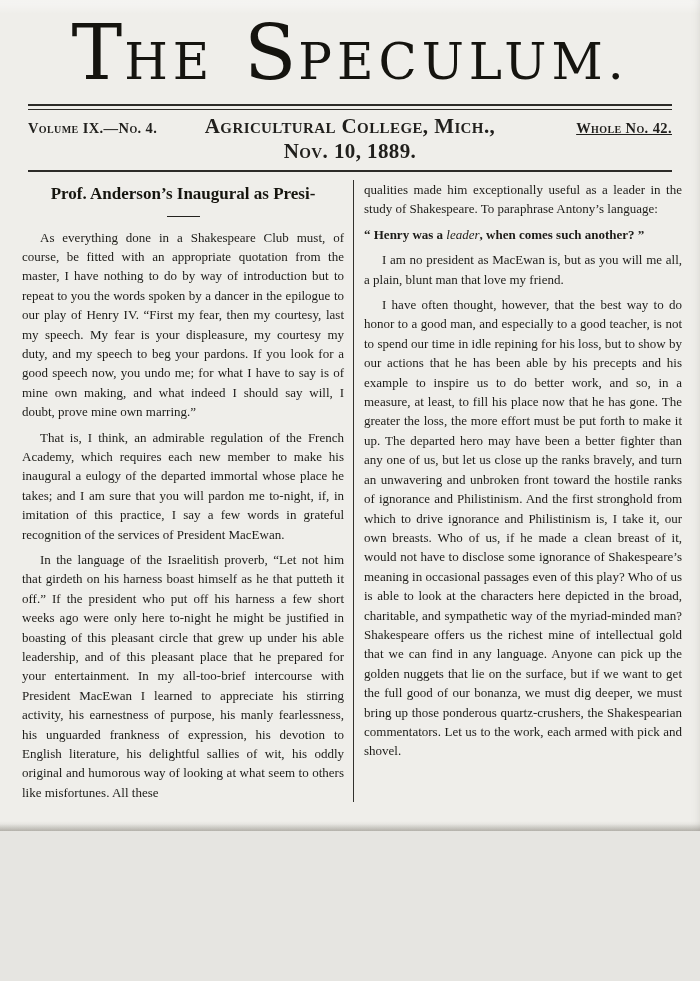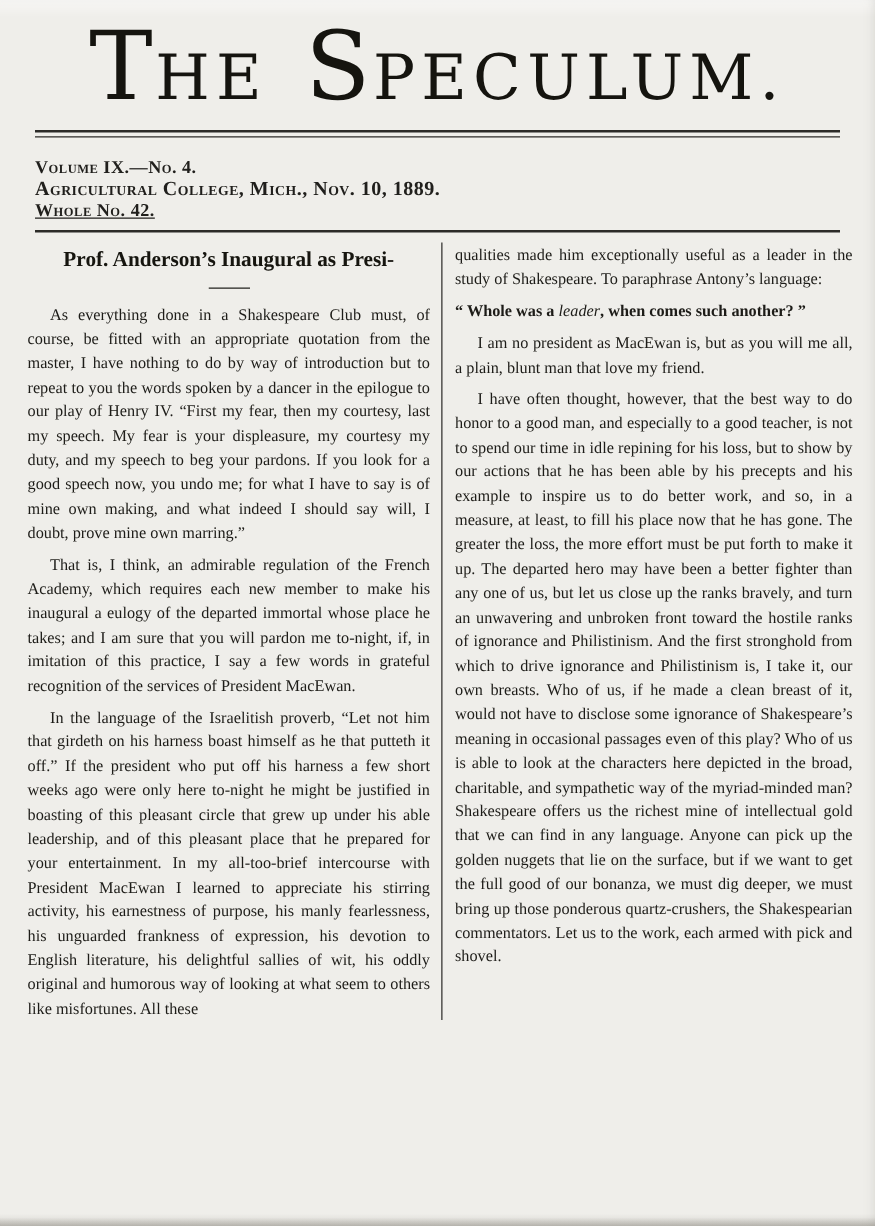--- a/index.html
+++ b/index.html
@@ -2,46 +2,46 @@
 <html><head>
 <meta charset="utf-8">
 <style>
   html,body { margin:0; padding:0; }
   body {
     width:700px; height:981px; overflow:hidden;
     background:#e6e5e1;
     font-family:"Liberation Serif", serif;
   }
   .page {
-    position:relative; width:700px; height:981px;
+    position:relative; width:700px; height:831px;
     background:#efeeea;
     background-image:
       linear-gradient(180deg, rgba(255,255,255,.5) 0, rgba(255,255,255,0) 14px),
       linear-gradient(0deg, rgba(120,116,106,.22) 0, rgba(120,116,106,0) 10px);
     color:#1d1d1b;
     box-shadow: inset -5px 0 12px -9px rgba(110,108,100,.4);
     box-sizing:border-box;
   }
   
   .masthead { text-align:center; padding-top:12px; line-height:82px; height:88px;
     white-space:nowrap; color:#15140f; }
   .mast-word { display:inline-block; font-family:"DejaVu Serif", serif; }
   .mast-word + .mast-word { margin-left:30px; }
   .mi { font-size:76px; letter-spacing:2px; }
   .mr { font-size:50px; letter-spacing:5px; }
   
   .rule-double { margin:4px 28px 0; height:3px;
     border-top:2px solid #2c2b28; border-bottom:1px solid #2c2b28; }
   .rule-single { margin:0 28px; border-top:2px solid #2c2b28; }
   
-  .issue-line { display:flex; align-items:baseline; margin:16px 28px 6px;
+  .issue-line { display:flex; align-items:baseline; margin:4px 28px 6px;
     font-size:14.5px; font-weight:bold; font-variant:small-caps;
-    letter-spacing:.4px; color:#201f1c;flex-direction:column; }
+    letter-spacing:.4px; color:#201f1c; }
   .issue-left  { flex:1.1; text-align:left; }
-  .issue-center{ flex:2.4; text-align:center; font-size:16px; }
+  .issue-center{ flex:2.4; text-align:center; font-size:21px; }
   .issue-right { flex:1.1; text-align:right;text-decoration:underline; }
   
   .columns { display:flex; margin:8px 18px 0 22px; }
   .col-left  { width:331px; box-sizing:border-box; padding-right:9px; }
   .col-divider { width:1px; background:#32312e; }
   .col-right { flex:1; padding-left:10px; }
   
   .article-title { font-weight:bold; font-size:17px; line-height:23.5px;
     text-align:center; margin:2px 0 0; color:#16150f; }
   .article-title span { display:block; }
@@ -85,21 +85,21 @@
       <hr class="title-rule">
       <p class="indent">As everything done in a Shakespeare Club must, of course, be fitted with an appropriate quotation from the master, I have nothing to do by way of introduction but to repeat to you the words spoken by a dancer in the epilogue to our play of Henry IV. “First my fear, then my courtesy, last my speech. My fear is your displeasure, my courtesy my duty, and my speech to beg your pardons. If you look for a good speech now, you undo me; for what I have to say is of mine own making, and what indeed I should say will, I doubt, prove mine own marring.”</p>
       <p class="indent">That is, I think, an admirable regulation of the French Academy, which requires each new member to make his inaugural a eulogy of the departed immortal whose place he takes; and I am sure that you will pardon me to-night, if, in imitation of this practice, I say a few words in grateful recognition of the services of President MacEwan.</p>
       <p class="indent">In the language of the Israelitish proverb, “Let not him that girdeth on his harness boast himself as he that putteth it off.” If the president who put off his harness a few short weeks ago were only here to-night he might be justified in boasting of this pleasant circle that grew up under his able leadership, and of this pleasant place that he prepared for your entertainment. In my all-too-brief intercourse with President MacEwan I learned to appreciate his stirring activity, his earnestness of purpose, his manly fearlessness, his unguarded frankness of expression, his devotion to English literature, his delightful sallies of wit, his oddly original and humorous way of looking at what seem to others like misfortunes. All these</p>
     </div>
 
     <div class="col-divider"></div>
 
     <div class="col-right">
       <p>qualities made him exceptionally useful as a leader in the study of Shakespeare. To paraphrase Antony’s language:</p>
-      <p class="quote"><span>“ Whole was a </span><i>leader</i><span>, when comes such another? ”</span></p>
+      <p class="quote"><span>“ Henry was a </span><i>leader</i><span>, when comes such another? ”</span></p>
       <p class="indent">I am no president as MacEwan is, but as you will me all, a plain, blunt man that love my friend.</p>
       <p class="indent">I have often thought, however, that the best way to do honor to a good man, and especially to a good teacher, is not to spend our time in idle repining for his loss, but to show by our actions that he has been able by his precepts and his example to inspire us to do better work, and so, in a measure, at least, to fill his place now that he has gone. The greater the loss, the more effort must be put forth to make it up. The departed hero may have been a better fighter than any one of us, but let us close up the ranks bravely, and turn an unwavering and unbroken front toward the hostile ranks of ignorance and Philistinism. And the first stronghold from which to drive ignorance and Philistinism is, I take it, our own breasts. Who of us, if he made a clean breast of it, would not have to disclose some ignorance of Shakespeare’s meaning in occasional passages even of this play? Who of us is able to look at the characters here depicted in the broad, charitable, and sympathetic way of the myriad-minded man? Shakespeare offers us the richest mine of intellectual gold that we can find in any language. Anyone can pick up the golden nuggets that lie on the surface, but if we want to get the full good of our bonanza, we must dig deeper, we must bring up those ponderous quartz-crushers, the Shakespearian commentators. Let us to the work, each armed with pick and shovel.</p>
     </div>
 
   </div>
 
   <div class="scan-smudge"></div>
 </div>
 
 </body></html>

